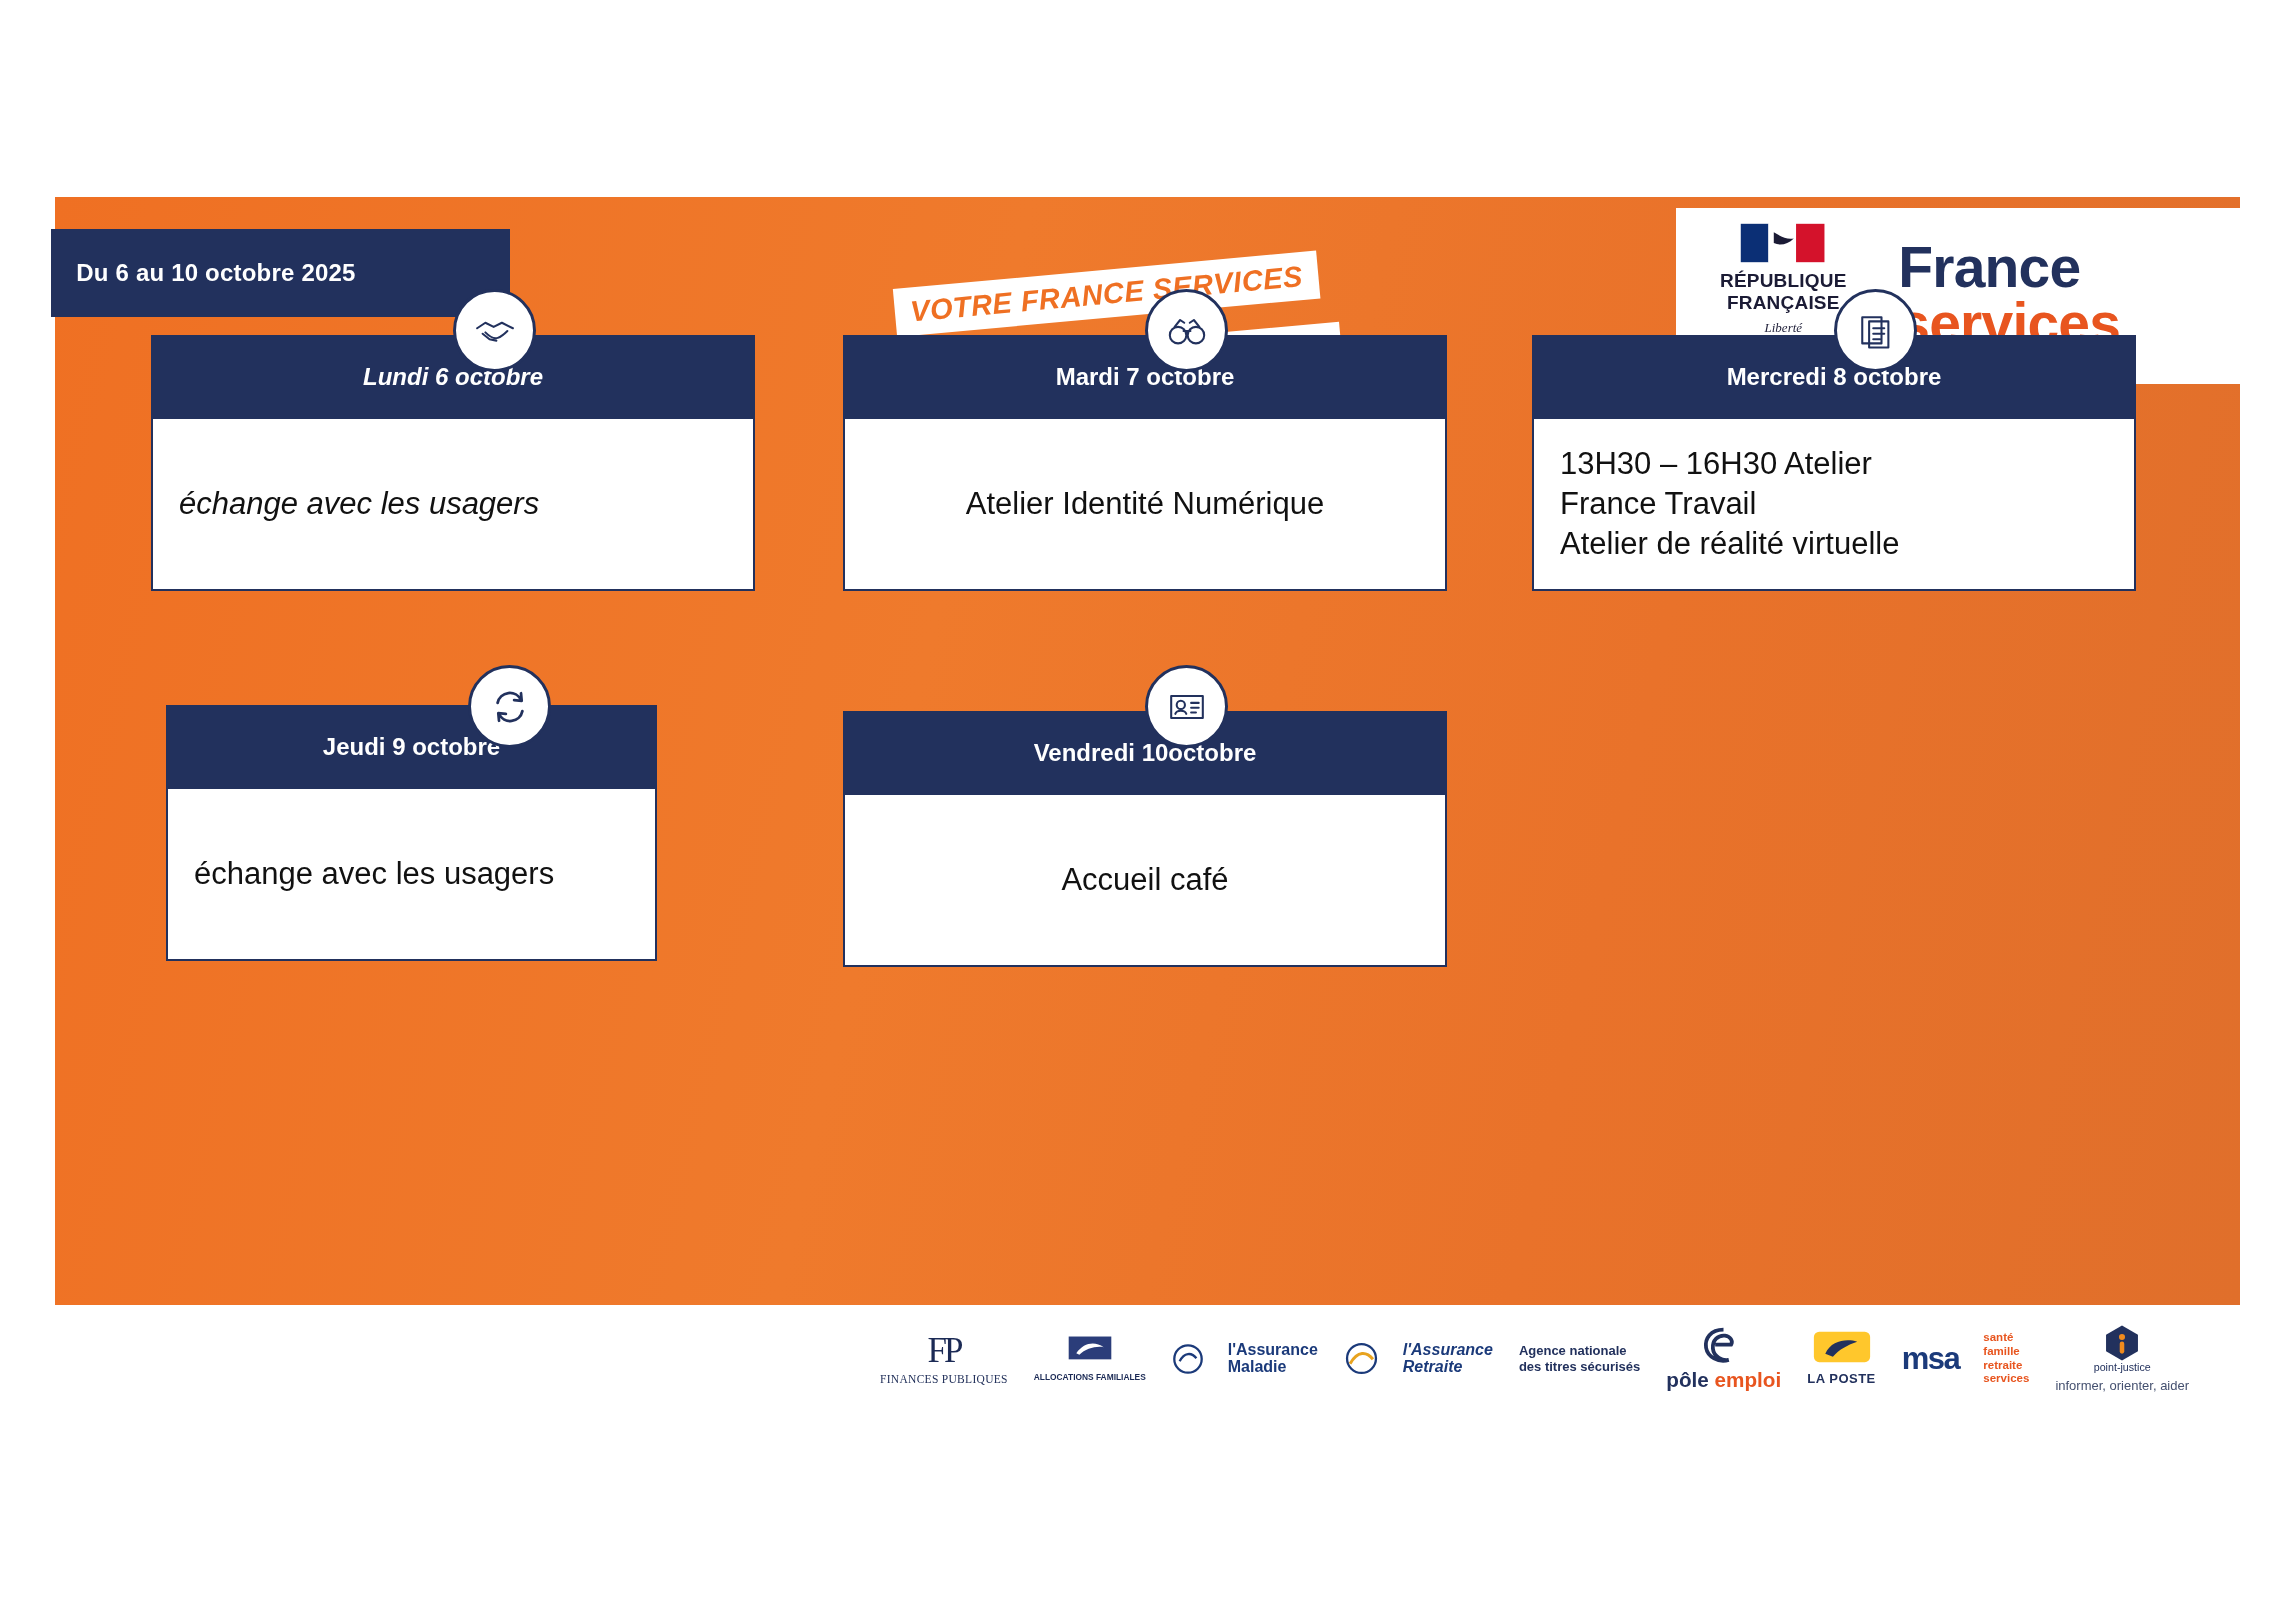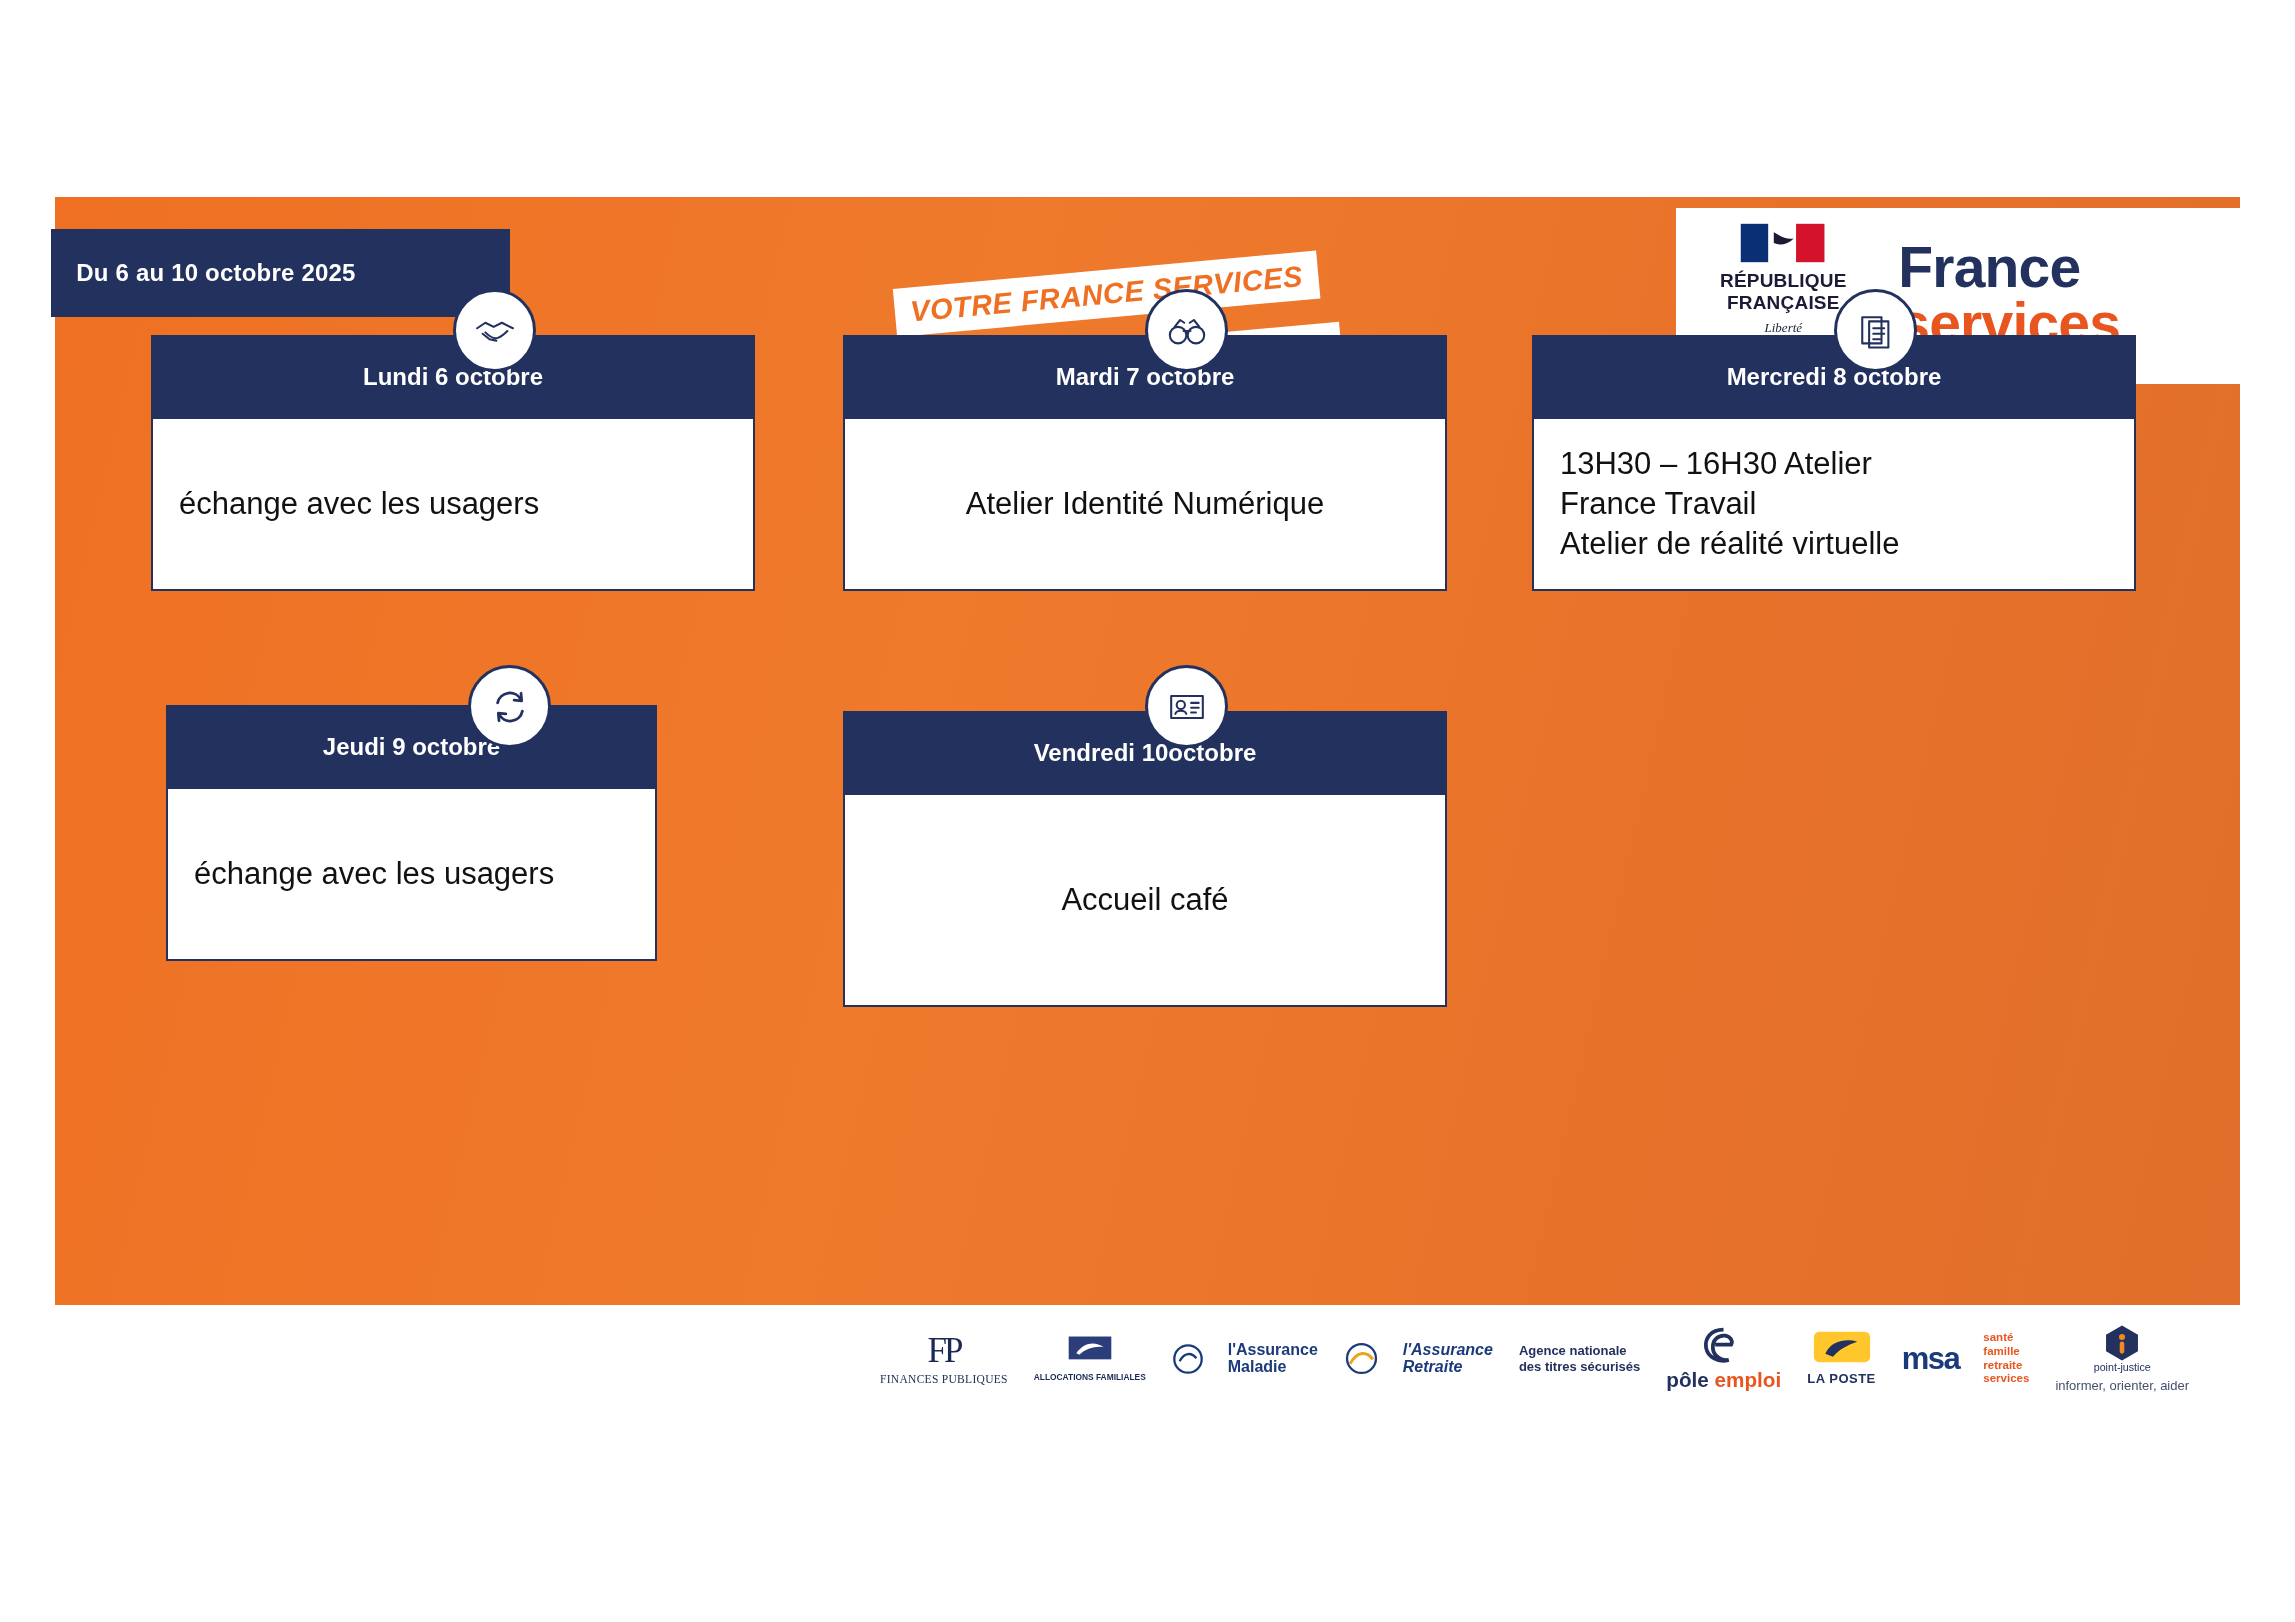--- a/index.html
+++ b/index.html
@@ -152,30 +152,30 @@
     display: flex;
     align-items: center;
     color: #111111;
     font-size: 31px;
     line-height: 1.3;
   }
   .body-center { justify-content: center; text-align: right; padding: 0 15.3px; }
   .body-left { justify-content: flex-start; text-align: left; padding: 0 26px; }
 
   
-  #card-lundi    { left: 96px;  top: 138px; width: 604px; }
+  #card-lundi    { left: 96px;  top: 138px; width: 604px; font-style: italic; }
   #card-lundi .day-body    { height: 172px; }
   #card-mardi    { left: 788px; top: 138px; width: 604px; }
   #card-mardi .day-body    { height: 172px; }
   #card-mercredi { left: 1477px; top: 138px; width: 604px; }
   #card-mercredi .day-body { height: 172px; }
   #card-jeudi    { left: 111px;  top: 508px; width: 491px; }
   #card-jeudi .day-body    { height: 172px; }
   #card-vendredi { left: 788px; top: 514px; width: 604px; }
-  #card-vendredi .day-body { height: 212px; }
+  #card-vendredi .day-body { height: 172px; }
 
   
   .card-icon {
     position: absolute;
     width: 77px;
     height: 77px;
     border-radius: 50%;
     background: #ffffff;
     border: 3.1px solid #22315d;
     display: flex;

